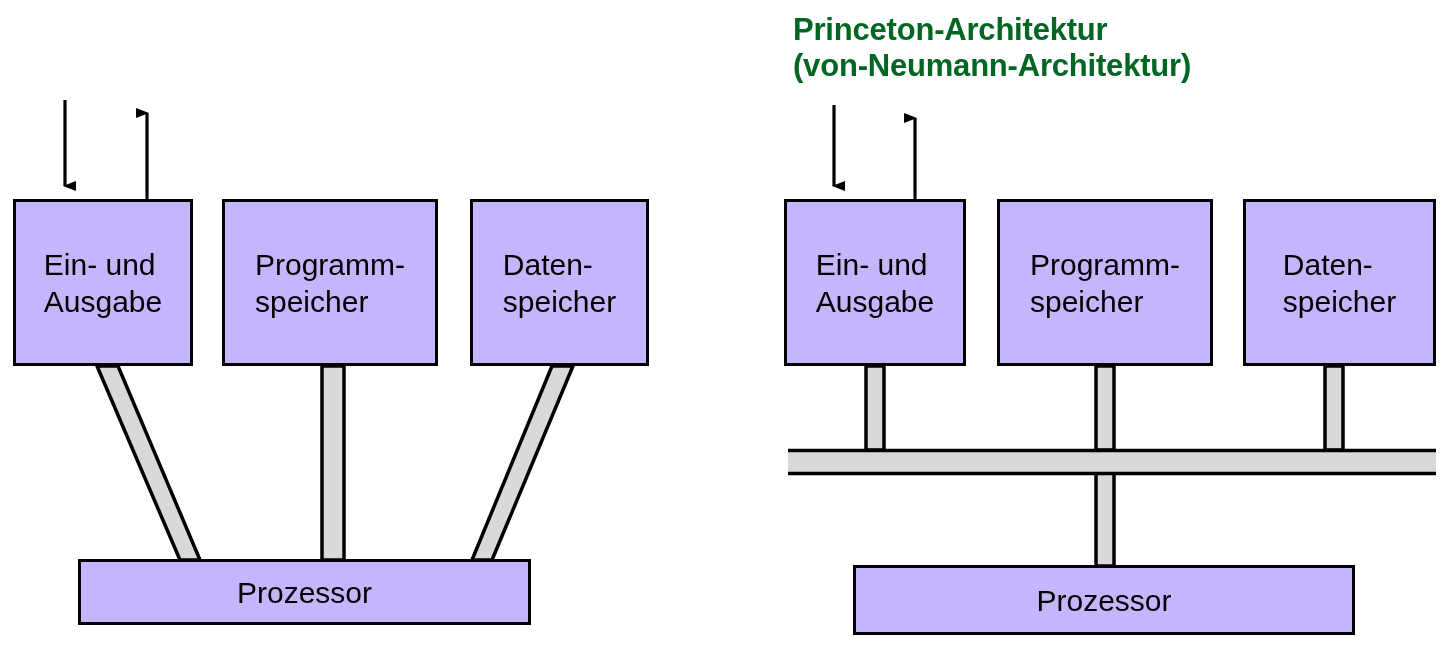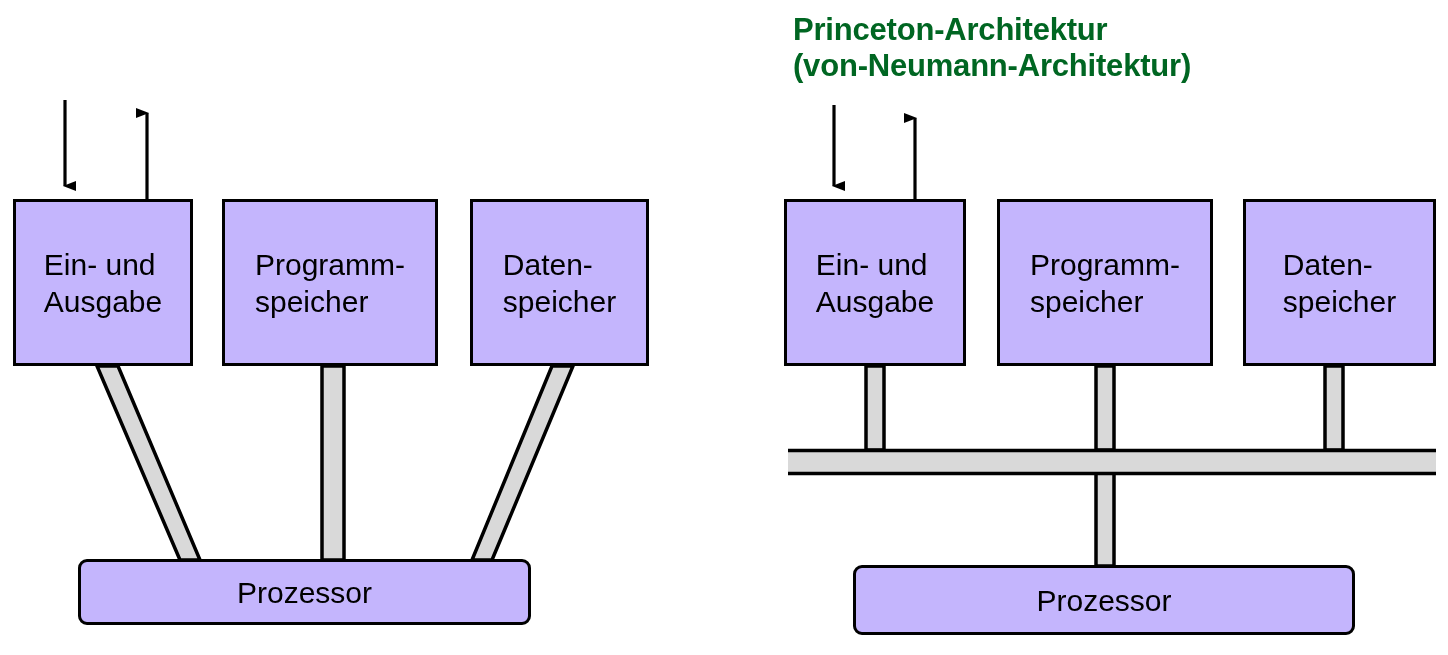--- a/index.html
+++ b/index.html
@@ -47,21 +47,20 @@
     text-align: left;
     color: #000000;
     font-family: "Liberation Sans", sans-serif;
     font-size: 30px;
     line-height: 37px;
     white-space: pre-line;
     user-select: none;
   }
   .node-box.wide {
     font-size: 30px;
-    border-radius: 9px;
   }
   .bus-label {
     position: absolute;
     color: #000000;
     font-family: "Liberation Sans", sans-serif;
     font-size: 30px;
     line-height: 34px;
     white-space: nowrap;
     user-select: none;
   }

